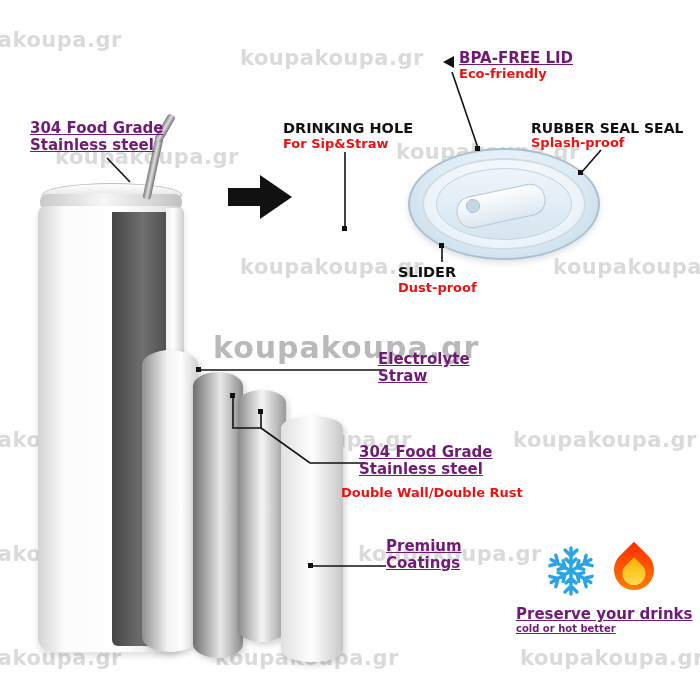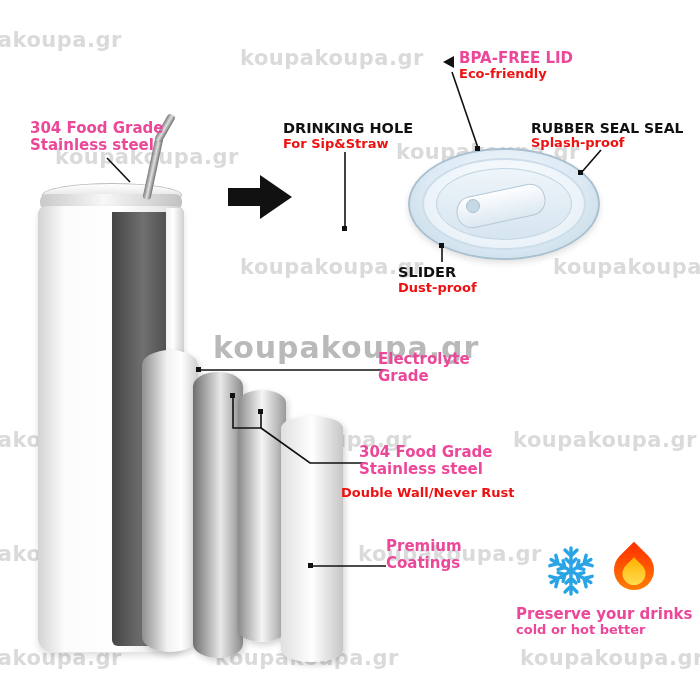--- a/index.html
+++ b/index.html
@@ -7,21 +7,21 @@
     position:relative;width:700px;height:700px;overflow:hidden;background:#fff;
     font-family:"DejaVu Sans","Liberation Sans",sans-serif;color:#111;
   }
   
   .wm{position:absolute;font-size:21px;font-weight:bold;color:#bdbdbd;opacity:.55;white-space:nowrap;z-index:1;letter-spacing:.5px;}
   .wm-big{font-size:30px;opacity:.8;color:#a8a8a8;letter-spacing:1px;}
   
   .lbl{position:absolute;z-index:6;line-height:1.15;}
   .t-c{}
   .title{font-size:14.5px;font-weight:bold;color:#111;white-space:nowrap;}
-  .title-lg{font-size:15px;font-weight:bold;color:#ec4899;white-space:nowrap;}
+  .title-lg{font-size:15px;font-weight:bold;color:#701a75;white-space:nowrap;text-decoration:underline;}
   .sub{font-size:13px;font-weight:bold;color:#ee1111;white-space:nowrap;}
   
   .abs{position:absolute;}
   .tumbler{z-index:2;}
   .cap-rim{left:42px;top:183px;width:138px;height:22px;border-radius:50%;
     background:linear-gradient(to bottom,#ffffff,#d2d2d2);border:1px solid #bcbcbc;}
   .cap-band{left:40px;top:194px;width:142px;height:16px;border-radius:7px;
     background:linear-gradient(90deg,#c9c9c9,#f7f7f7 45%,#c2c2c2);}
   .body{left:38px;top:206px;width:146px;height:446px;
     border-radius:8px 8px 14px 14px;
@@ -155,29 +155,29 @@
     <div class="sub">Splash-proof</div>
   </div>
 
   <div class="lbl t-c" style="left:398px;top:264px;width:88px">
     <div class="title">SLIDER</div>
     <div class="sub">Dust-proof</div>
   </div>
 
   <div class="lbl t-c" style="left:378px;top:351px;width:100px">
     <div class="title-lg">Electrolyte</div>
-    <div class="title-lg">Grade</div>
+    <div class="title-lg">Straw</div>
   </div>
 
   <div class="lbl t-c" style="left:359px;top:444px;width:124px">
     <div class="title-lg">304 Food Grade</div>
     <div class="title-lg">Stainless steel</div>
   </div>
   <div class="lbl t-c" style="left:341px;top:486px;width:160px">
-    <div class="sub">Double Wall/Never Rust</div>
+    <div class="sub">Double Wall/Double Rust</div>
   </div>
 
   <div class="lbl t-c" style="left:386px;top:538px;width:80px">
     <div class="title-lg">Premium</div>
     <div class="title-lg">Coatings</div>
   </div>
 
   <svg class="abs snow" width="54" height="54" viewBox="-27 -27 54 54">
     <g stroke="#2aa4e4" stroke-width="3.4" stroke-linecap="round" fill="none">
       <g>
@@ -200,16 +200,16 @@
         </g>
     </g>
   </svg>
 
   <div class="abs flame">
     <div class="flame-in"></div>
   </div>
 
   <div class="lbl t-c" style="left:516px;top:606px;width:170px">
     <div class="title-lg" style="font-size:15px">Preserve your drinks</div>
-    <div class="title-lg" style="font-size:13px">cold or hot better</div>
+    <div class="title-lg" style="font-size:10px">cold or hot better</div>
   </div>
 
 </div>
 
 </body></html>

